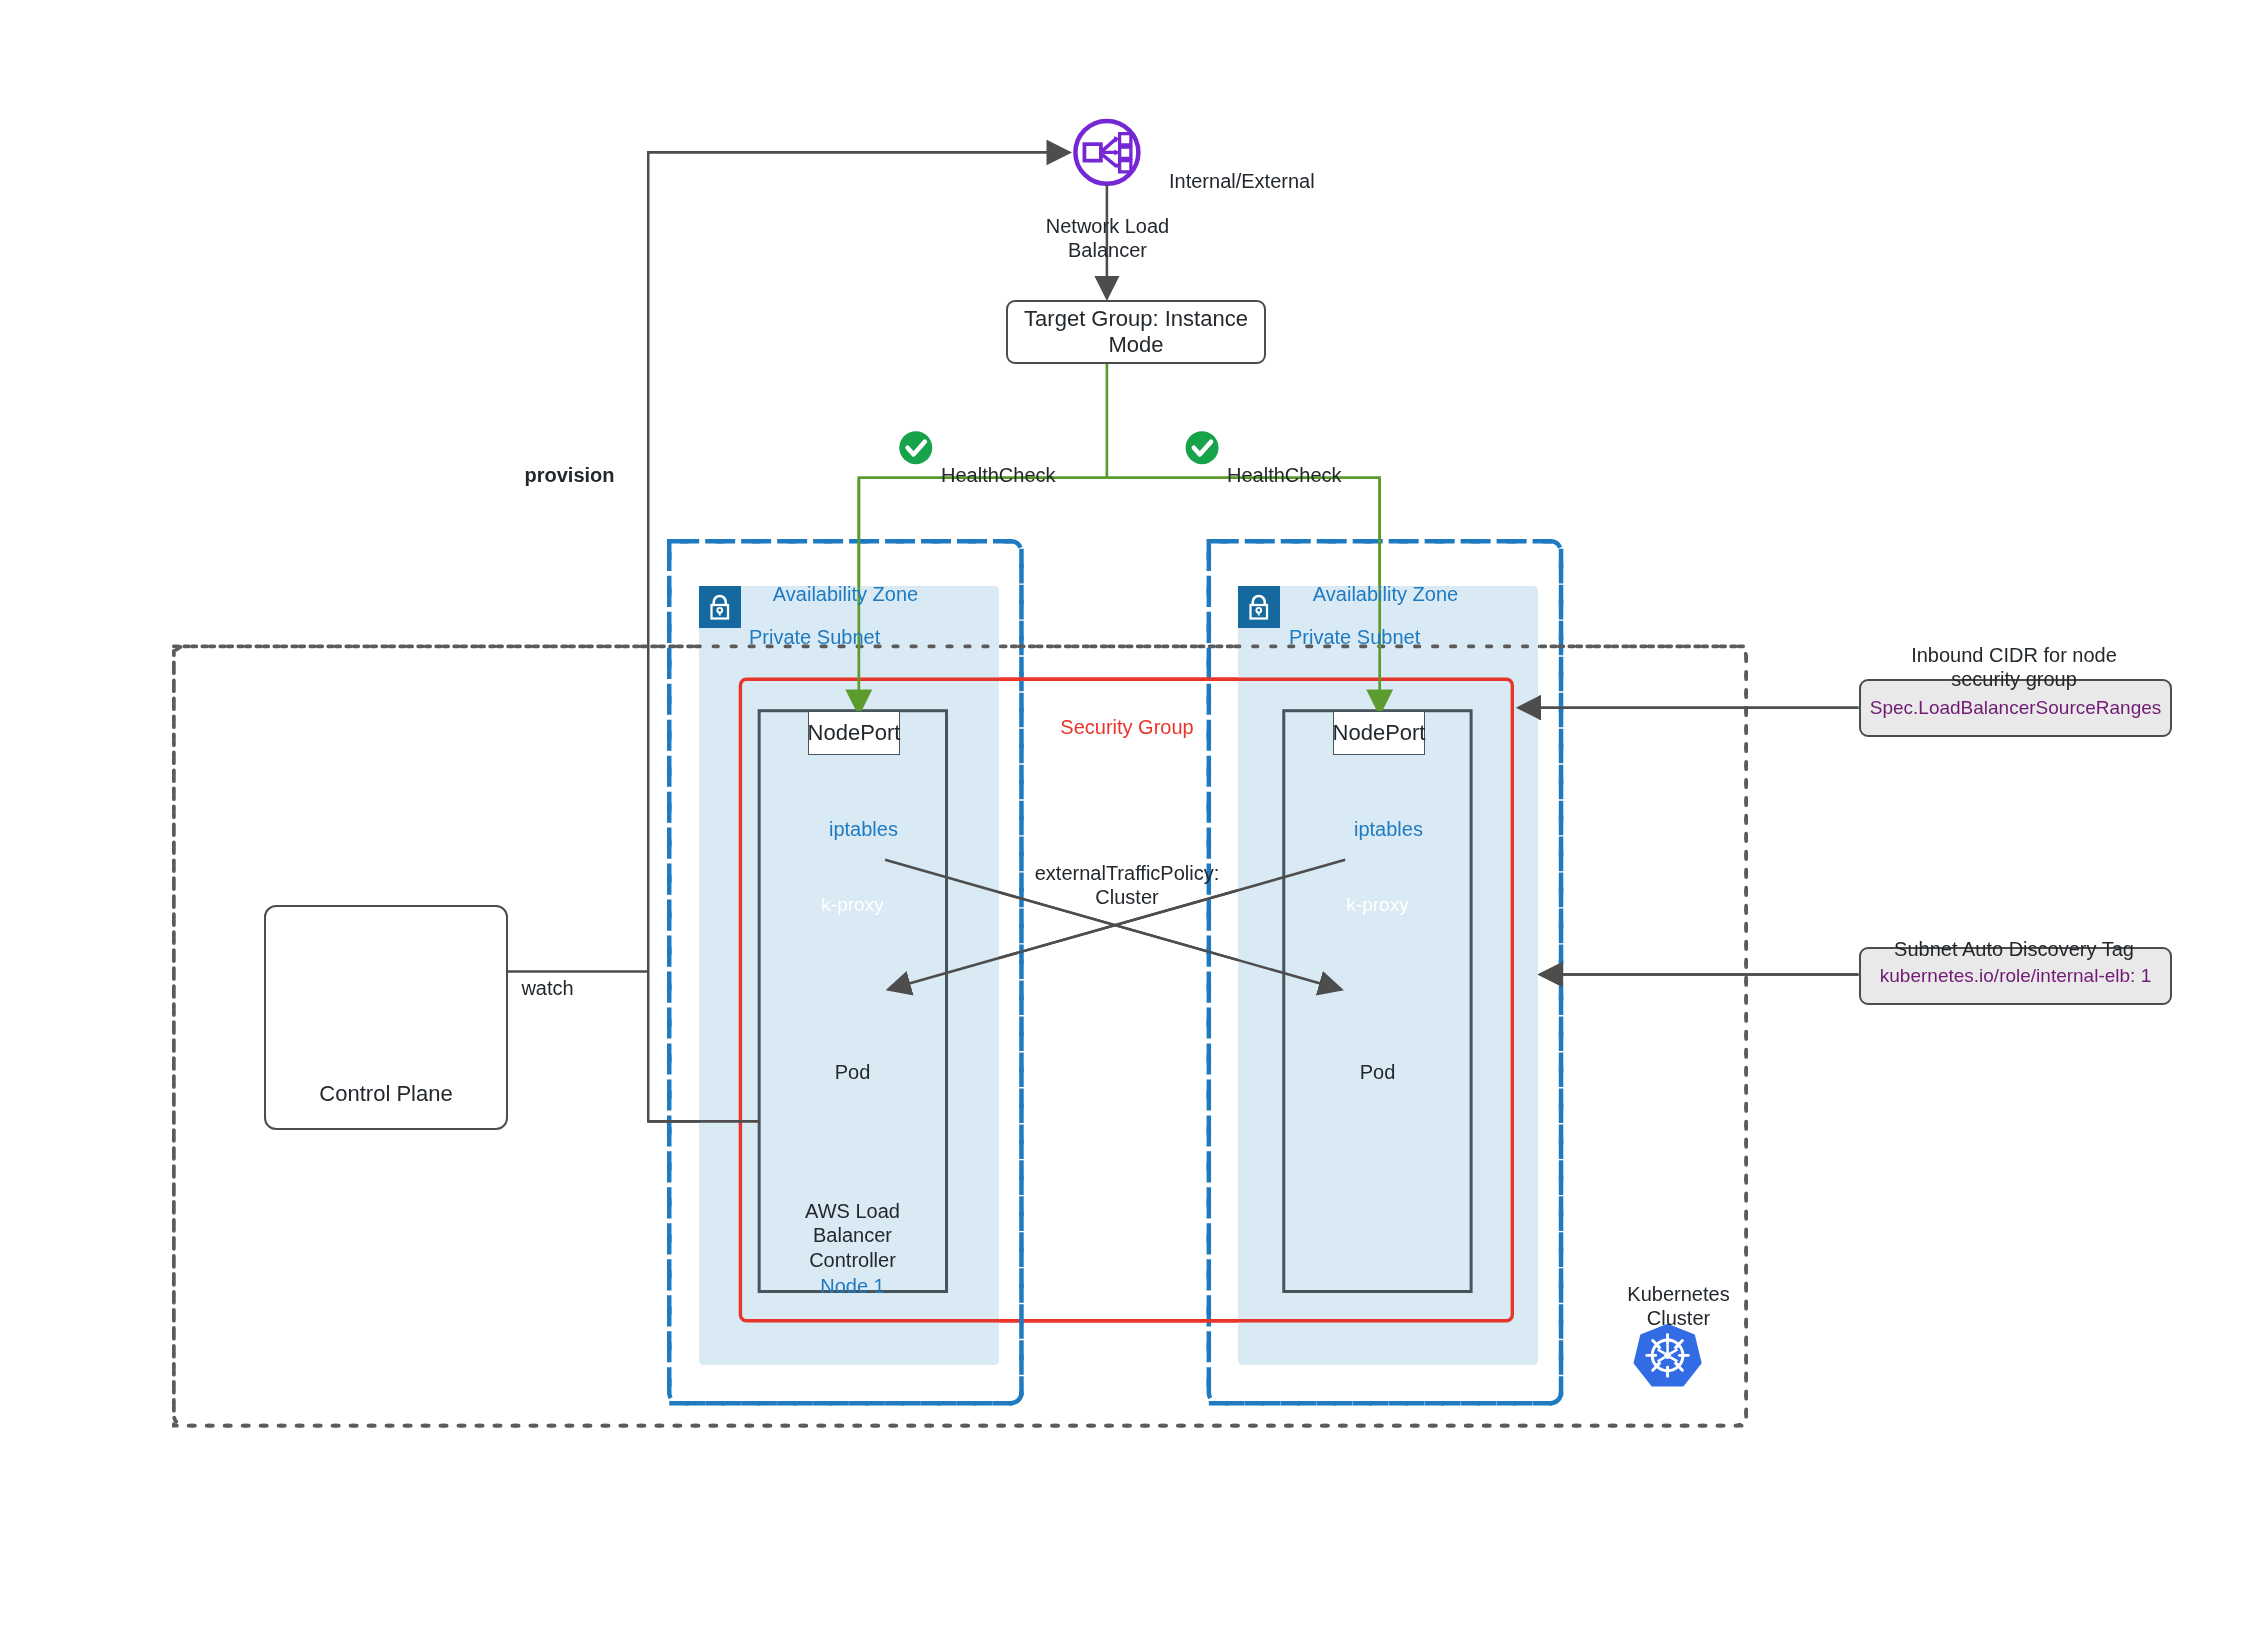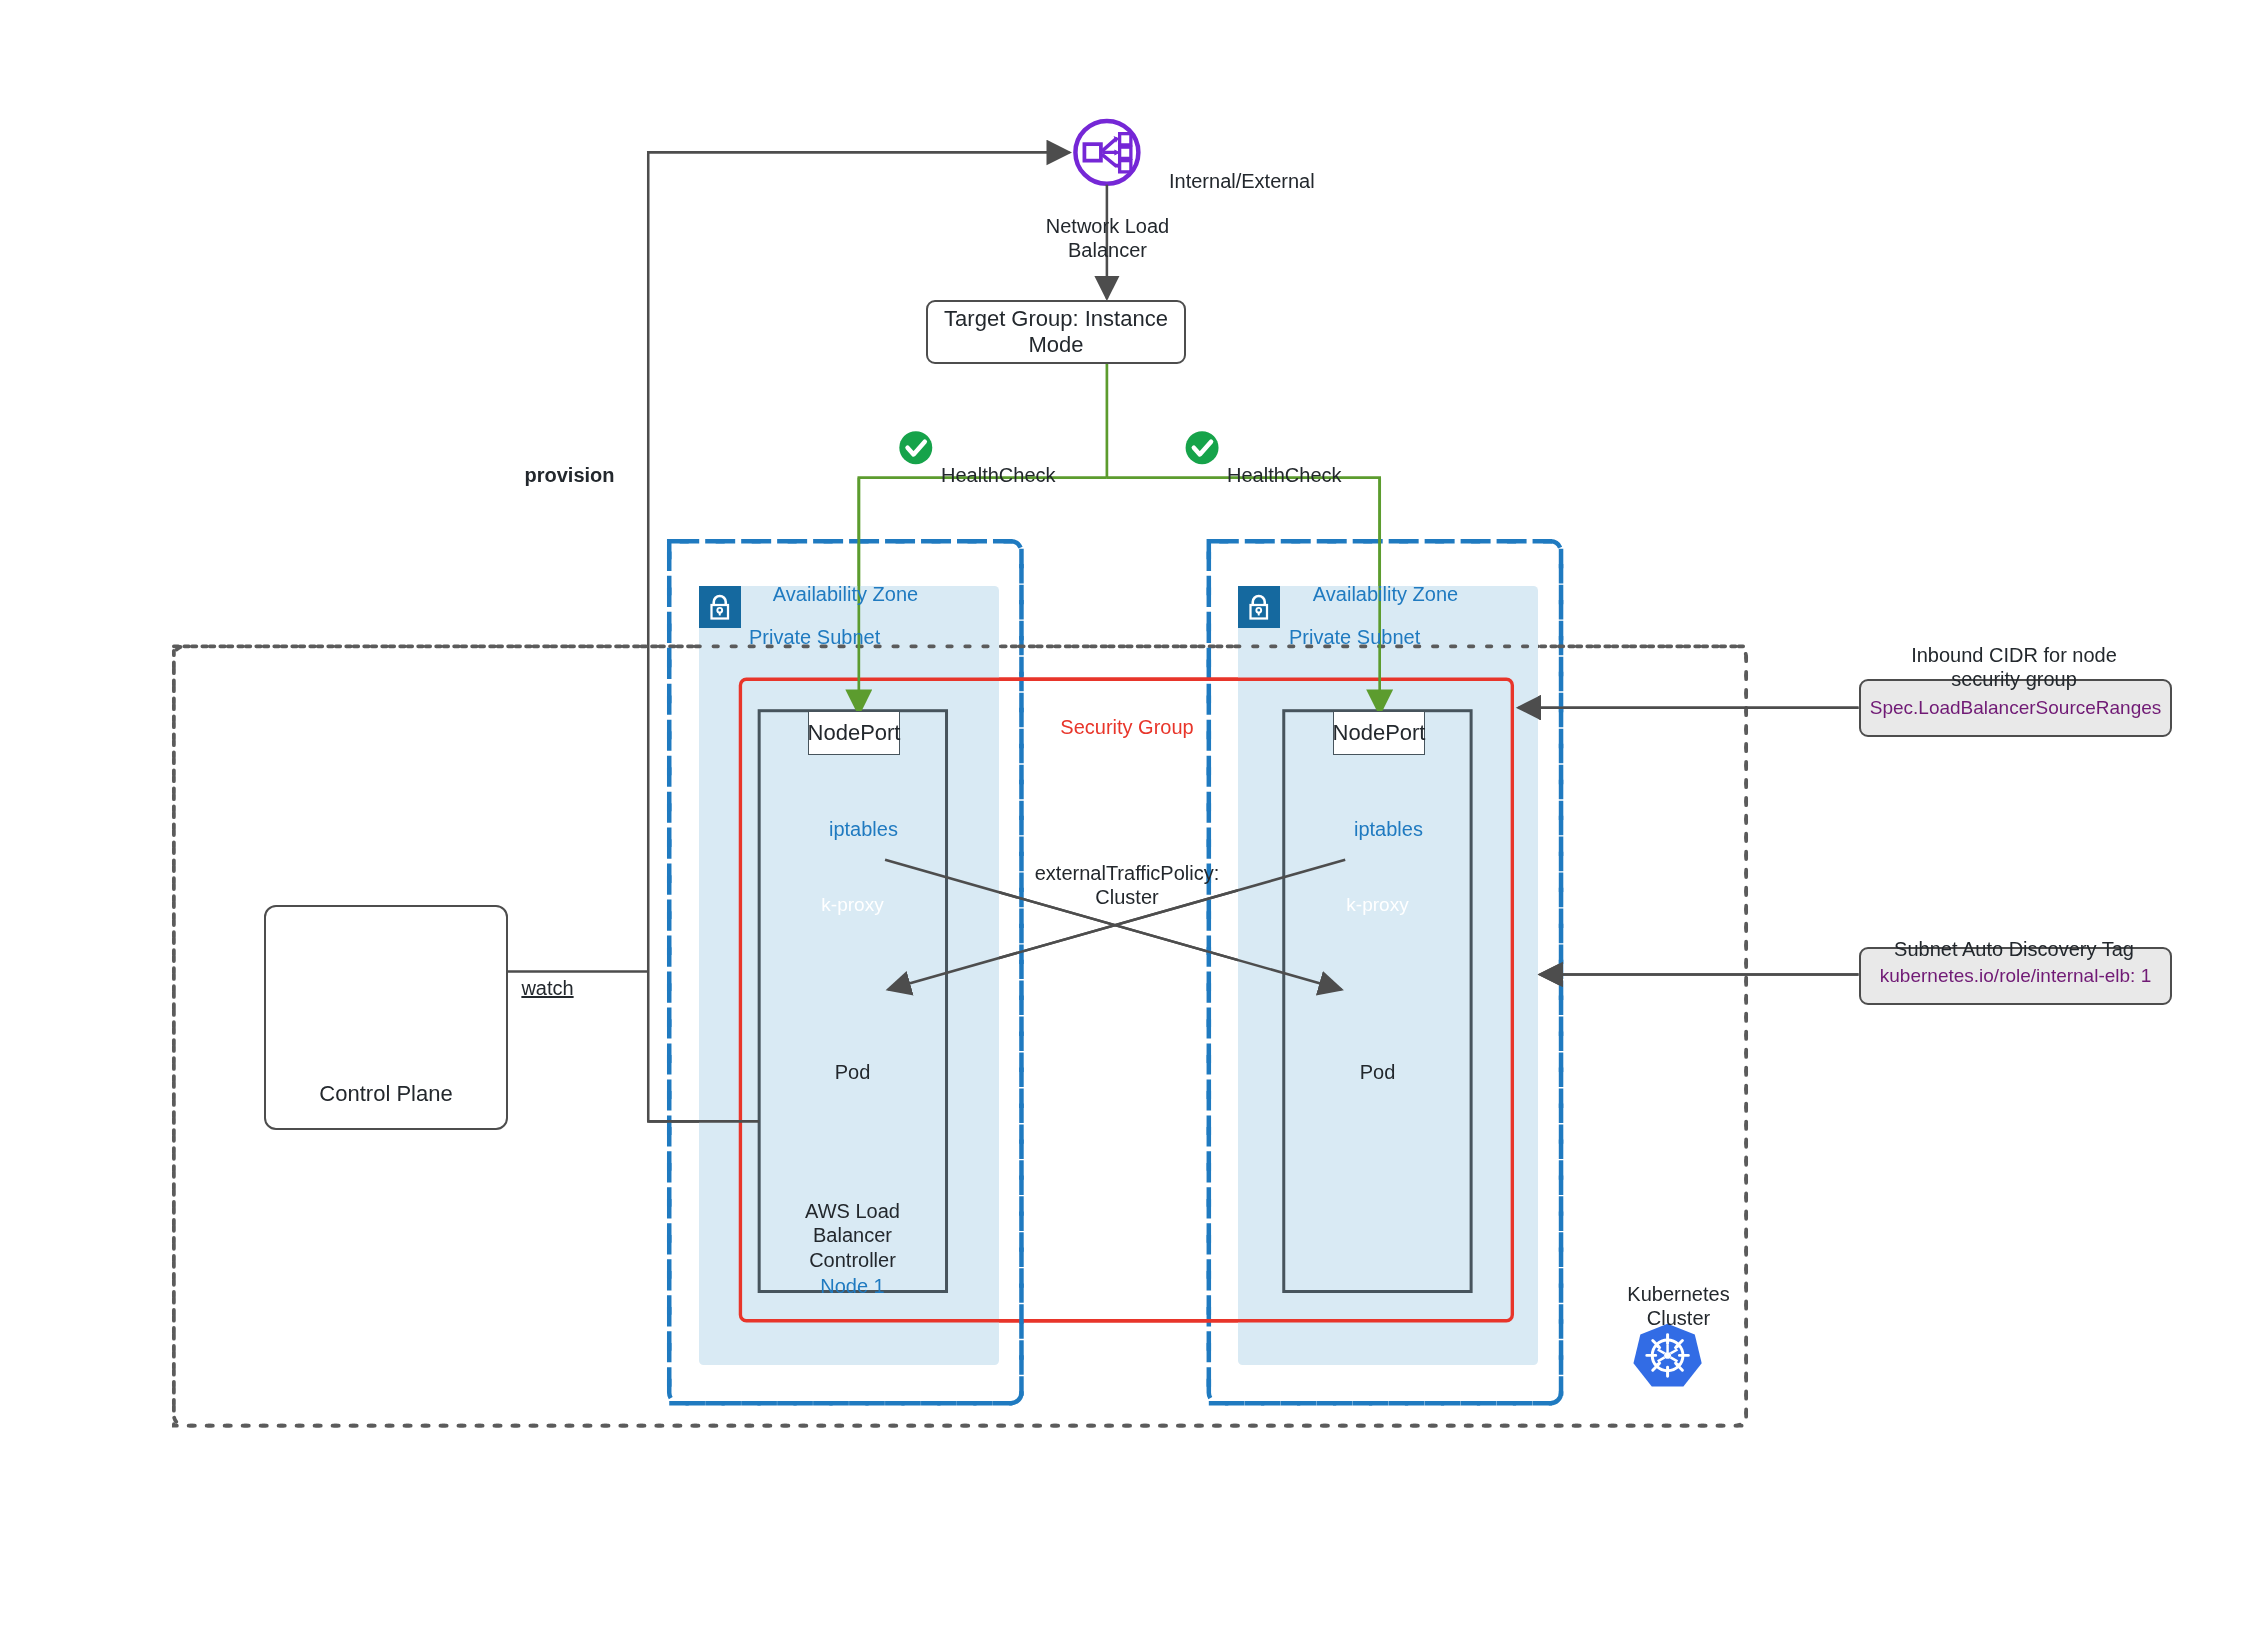--- a/index.html
+++ b/index.html
@@ -211,21 +211,21 @@
   </div>
   <div class="lockicon" style="left:1238px;top:586px;width:42px;height:42px;">
     <svg width="25.5" height="28.5" viewBox="0 0 34 38">
       <path d="M9,17 v-5 a8,8 0 0 1 16,0 v5" fill="none" stroke="#fff" stroke-width="3.4"></path>
       <rect x="6" y="16" width="22" height="18" fill="none" stroke="#fff" stroke-width="3"></rect>
       <circle cx="17" cy="23" r="3.2" fill="none" stroke="#fff" stroke-width="2.6"></circle>
       <path d="M17,25 v5" stroke="#fff" stroke-width="2.6"></path>
     </svg>
   </div>
 
-  <div class="roundbox" style="left:926px;top:300px;width:256px;height:60px;">
+  <div class="roundbox" style="left:1006px;top:300px;width:256px;height:60px;">
     <span>Target Group: Instance Mode</span>
   </div>
 
   <div class="roundbox" style="left:264px;top:905px;width:244px;height:225px;border-radius:12px;align-items:flex-end;padding-bottom:21px;box-sizing:border-box;">
     <span>Control Plane</span>
   </div>
 
   <div class="nodeport" style="left:808px;top:711px;width:90px;height:42px;">
     <span>NodePort</span>
   </div>
@@ -240,21 +240,21 @@
     <span>kubernetes.io/role/internal-elb: 1</span>
   </div>
 
   <div class="lbl" style="left:1169px;top:141px;width:225px;text-align:left;">Internal/External</div>
 
   <div class="lbl" style="left:1010px;top:186px;width:195px;">Network Load
 Balancer</div>
 
   <div class="lbl" style="left:502px;top:435px;width:135px;font-weight:bold;">provision</div>
 
-  <div class="lbl" style="left:480px;top:948px;width:135px;text-decoration:underline;">watch</div>
+  <div class="lbl" style="left:480px;top:948px;width:135px;">watch</div>
 
   <div class="lbl" style="left:941px;top:435px;width:172px;text-align:left;">HealthCheck</div>
   <div class="lbl" style="left:1227px;top:435px;width:172px;text-align:left;">HealthCheck</div>
 
   <div class="lbl blue" style="left:748px;top:554px;width:195px;">Availability Zone</div>
   <div class="lbl blue" style="left:1288px;top:554px;width:195px;">Availability Zone</div>
 
   <div class="lbl blue" style="left:749px;top:597px;width:172px;text-align:left;">Private Subnet</div>
   <div class="lbl blue" style="left:1289px;top:597px;width:172px;text-align:left;">Private Subnet</div>
 

